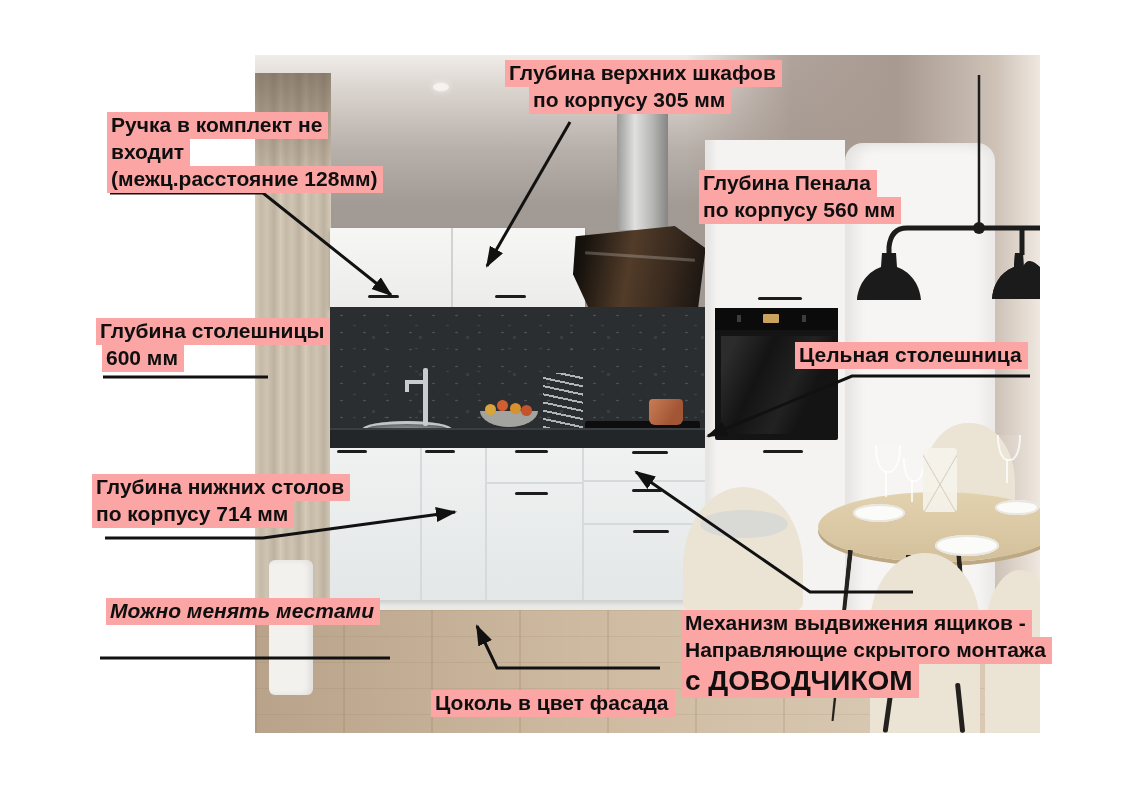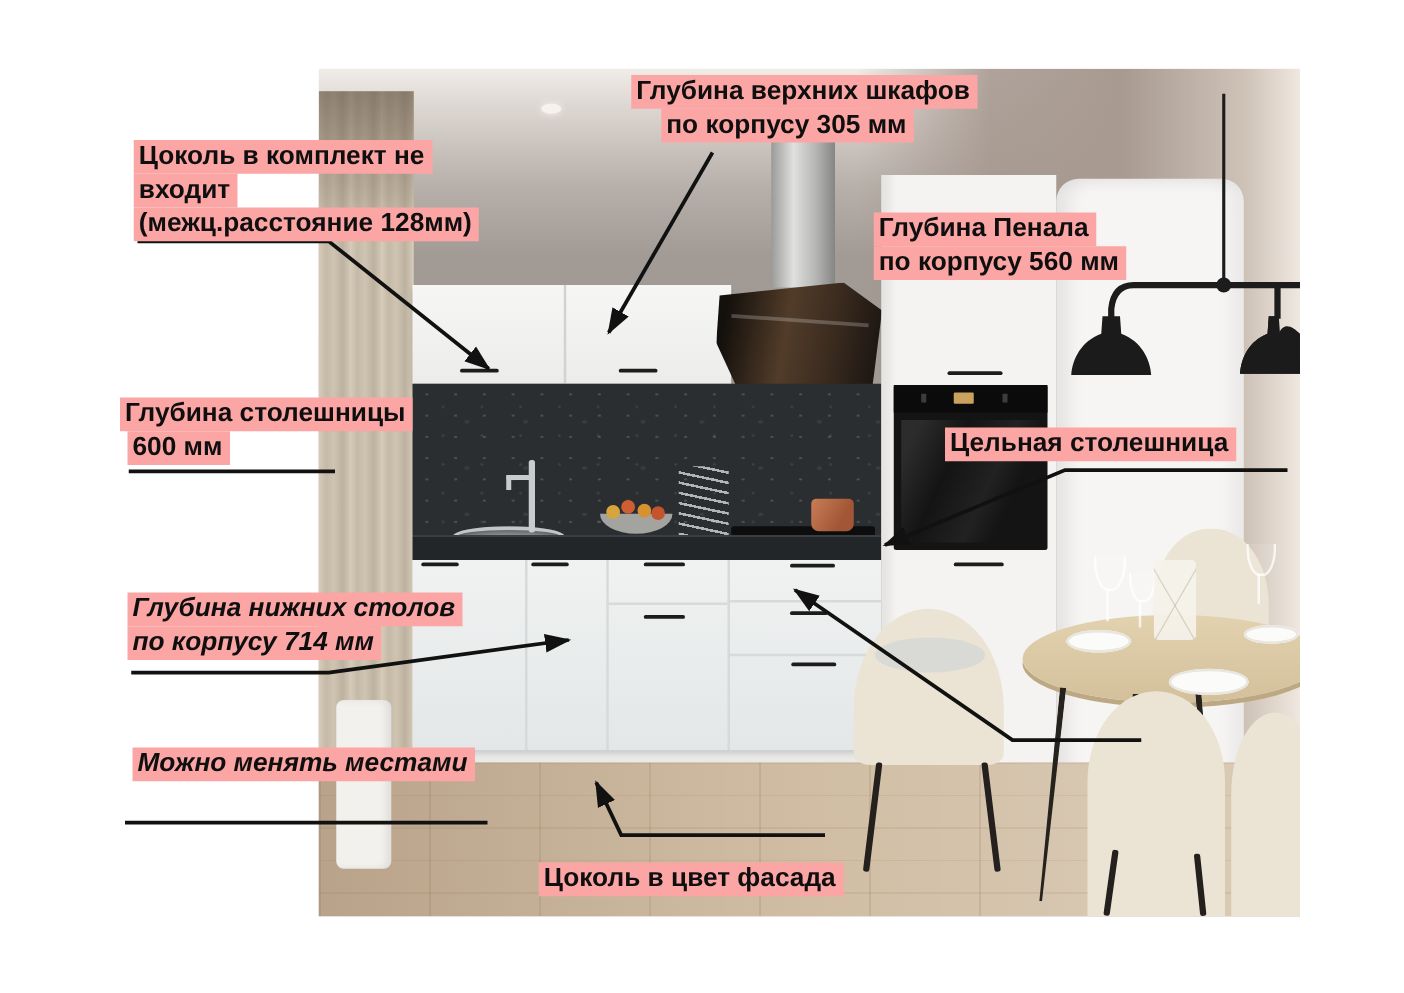--- a/index.html
+++ b/index.html
@@ -223,46 +223,51 @@
     <polyline points="660,668 497,668 477,626" fill="none" stroke="#111111" stroke-width="3" marker-end="url(#ah)"></polyline>
     <polyline points="913,592 810,592 636,472" fill="none" stroke="#111111" stroke-width="3" marker-end="url(#ah)"></polyline>
   </svg>
 
   <div class="label lab" style="left:505px;top:60px;">
     <span class="ll">Глубина верхних шкафов</span>
     <span class="ll" style="margin-left:24px;">по корпусу 305 мм</span>
   </div>
 
   <div class="label lab" style="left:107px;top:112px;">
-    <span class="ll">Цоколь в комплект не</span>
+    <span class="ll">Ручка в комплект не</span>
     <span class="ll">входит</span>
     <span class="ll">(межц.расстояние 128мм)</span>
   </div>
 
   <div class="label lab" style="left:699px;top:170px;">
     <span class="ll">Глубина Пенала</span>
     <span class="ll">по корпусу 560 мм</span>
   </div>
 
   <div class="label lab" style="left:96px;top:318px;">
     <span class="ll">Глубина столешницы</span>
     <span class="ll" style="margin-left:6px;">600 мм</span>
   </div>
 
-  <div class="label lab" style="left:756px;top:342px;">
+  <div class="label lab" style="left:795px;top:342px;">
     <span class="ll">Цельная столешница</span>
   </div>
 
-  <div class="label lab" style="left:102px;top:474px;font-style:italic;">
+  <div class="label lab" style="left:92px;top:474px;">
     <span class="ll">Глубина нижних столов</span>
     <span class="ll">по корпусу 714 мм</span>
   </div>
 
   <div class="label italic lab" style="left:106px;top:598px;">
     <span class="ll">Можно менять местами</span>
   </div>
 
   <div class="label lab" style="left:431px;top:690px;">
     <span class="ll">Цоколь в цвет фасада</span>
   </div>
 
+  <div class="label lab" style="left:681px;top:610px;">
+    <span class="ll">Механизм выдвижения ящиков -</span>
+    <span class="ll">Направляющие скрытого монтажа</span>
+    <span class="ll big">с ДОВОДЧИКОМ</span>
+  </div>
 
 </div>
 
 </body></html>

